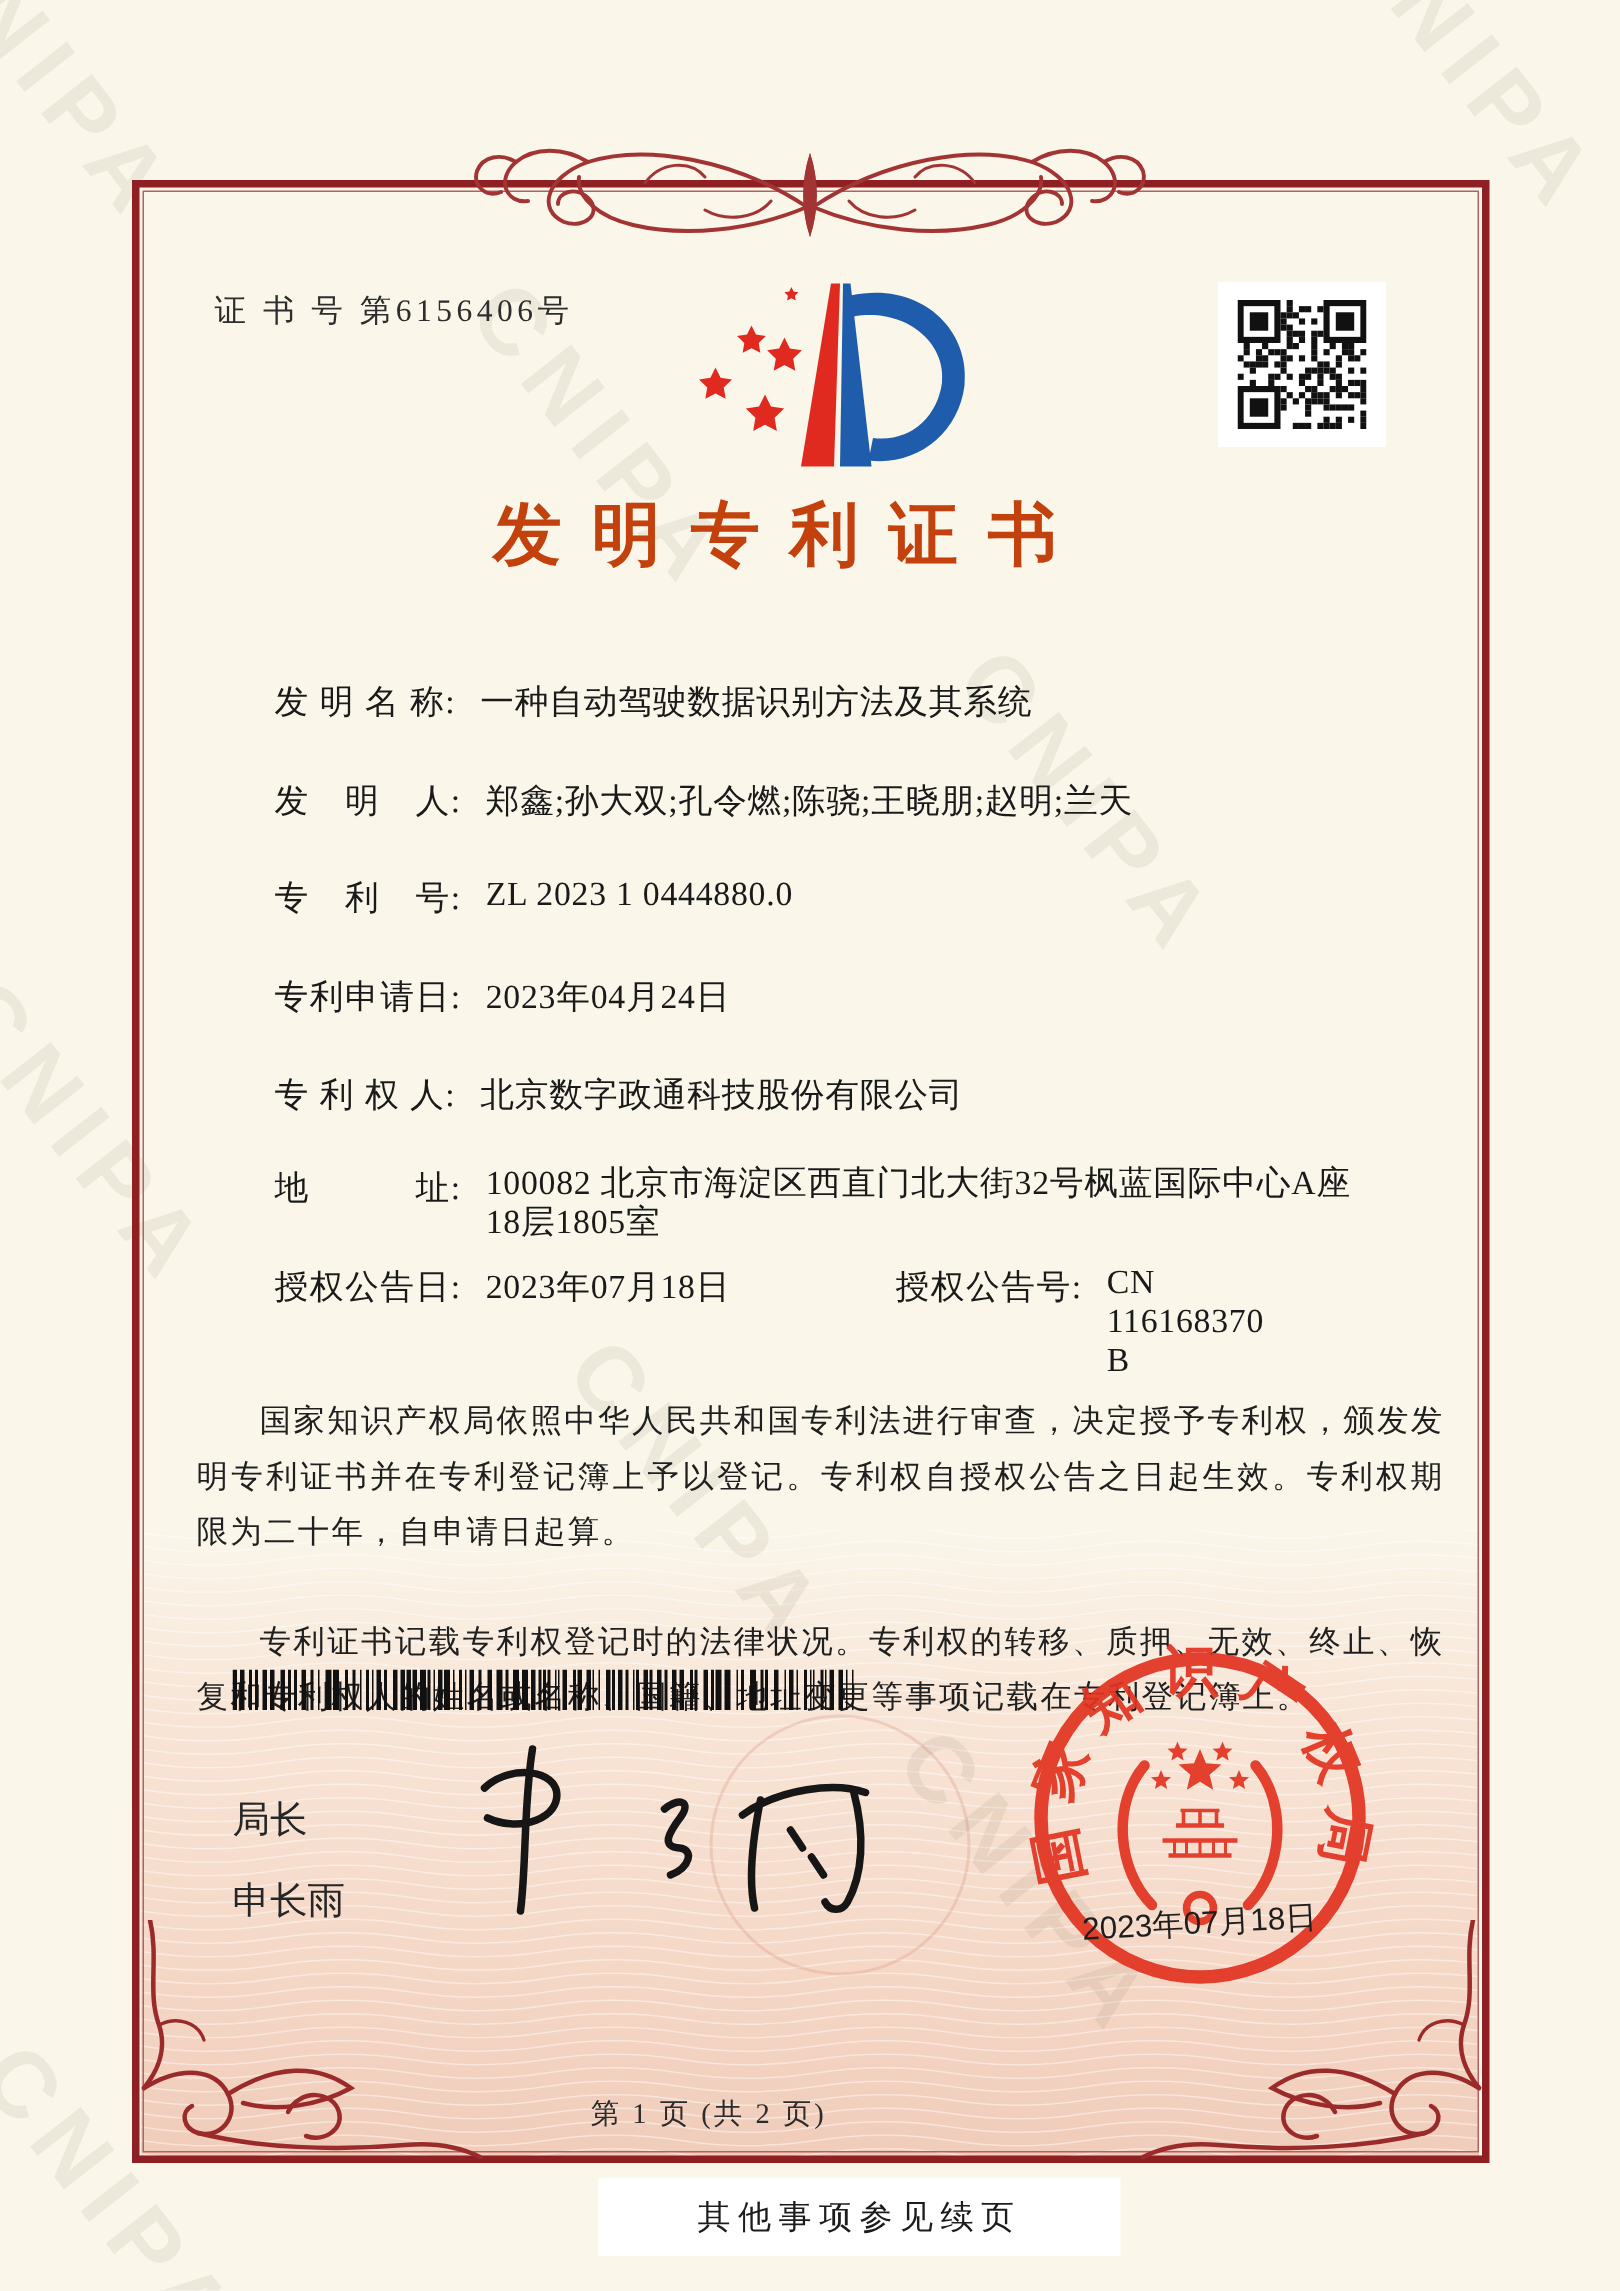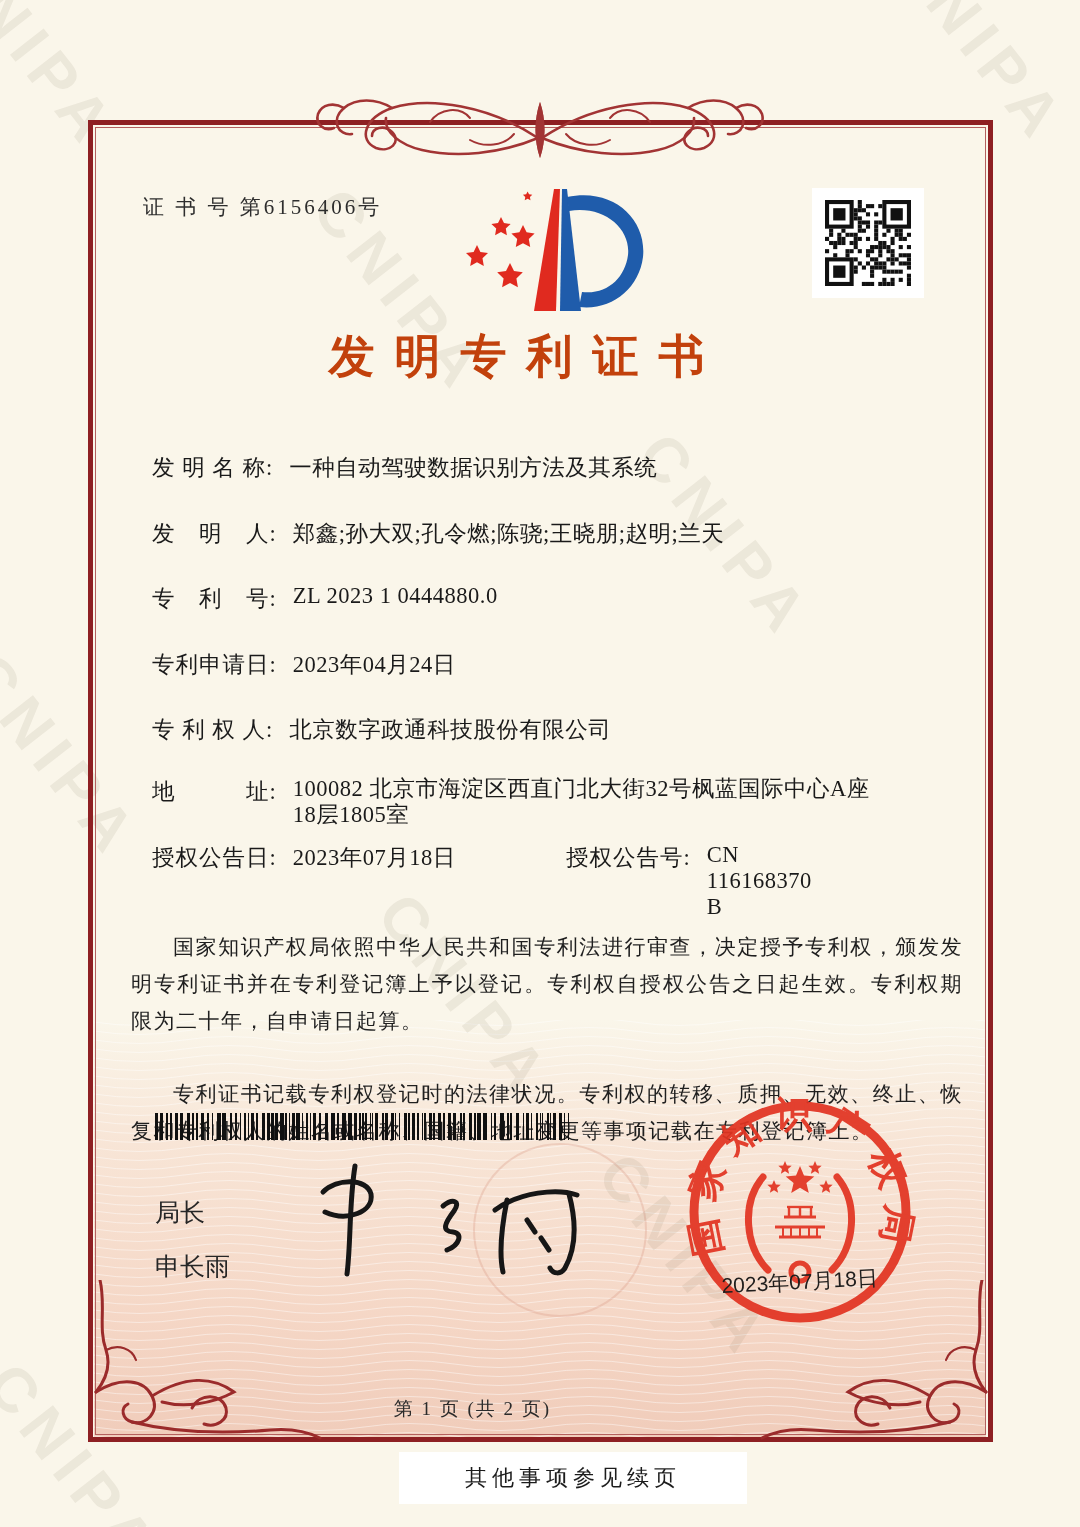--- a/index.html
+++ b/index.html
@@ -32,21 +32,21 @@
   .logo { position:absolute; left:455px; top:183px; z-index:5; }
 
   .qr-box { position:absolute; left:812px; top:188px; width:112px; height:110px; background:#ffffff; z-index:5; }
   .qr-box svg { position:absolute; left:13px; top:12px; }
 
   .title { position:absolute; left:0; width:1053px; top:326px; text-align:center; font-size:46px;
            font-weight:bold; letter-spacing:20px; color:#c2410c; z-index:5; }
 
   .rows { position:absolute; left:152px; top:0; width:780px; z-index:5; }
   .row { position:absolute; display:flex; align-items:flex-start; font-size:22.5px; color:#1a1a1a; }
-  .row .lab { white-space:nowrap; letter-spacing:1px; }
+  .row .lab { white-space:nowrap; letter-spacing:1px;margin-left:31px; }
   .row .val { margin-left:16px; letter-spacing:0.5px; }
   #row-addr .val { width:600px; line-height:26px; }
   .pair2 { position:absolute; left:414px; top:0; display:flex; }
 
   .legal { position:absolute; left:131px; top:893px; width:832px; z-index:5;
            font-size:21px; line-height:37px; color:#1f1f1f; letter-spacing:1.5px; }
   .legal p { text-indent:2em; text-align:justify; margin-bottom:9px;margin-top:36px; }
 
   .barcode { position:absolute; left:155px; top:1113px; z-index:5; }
 

